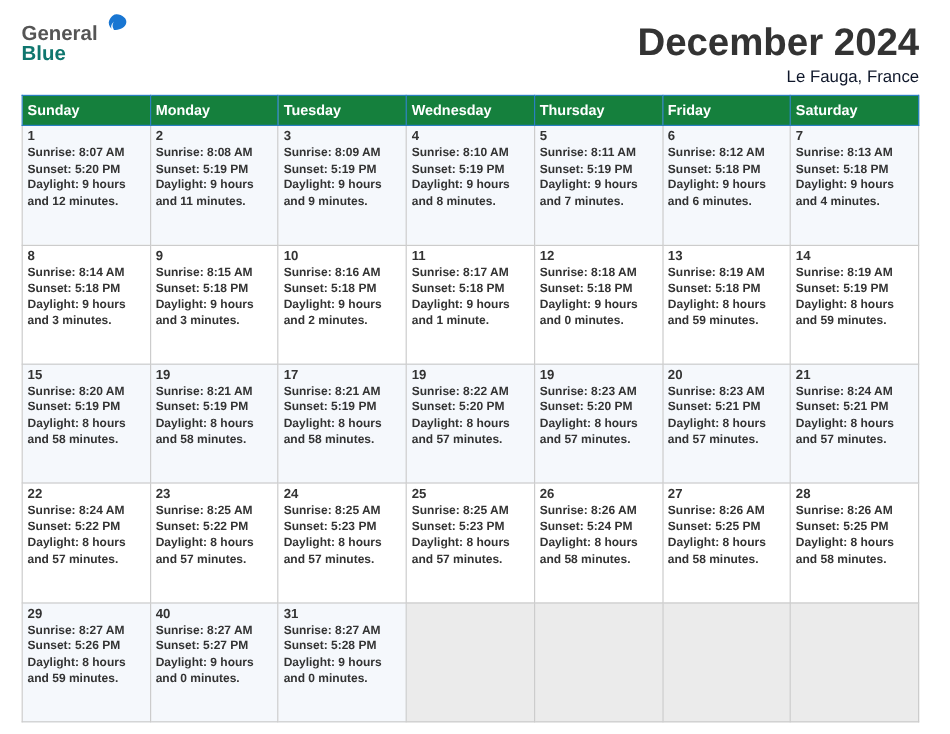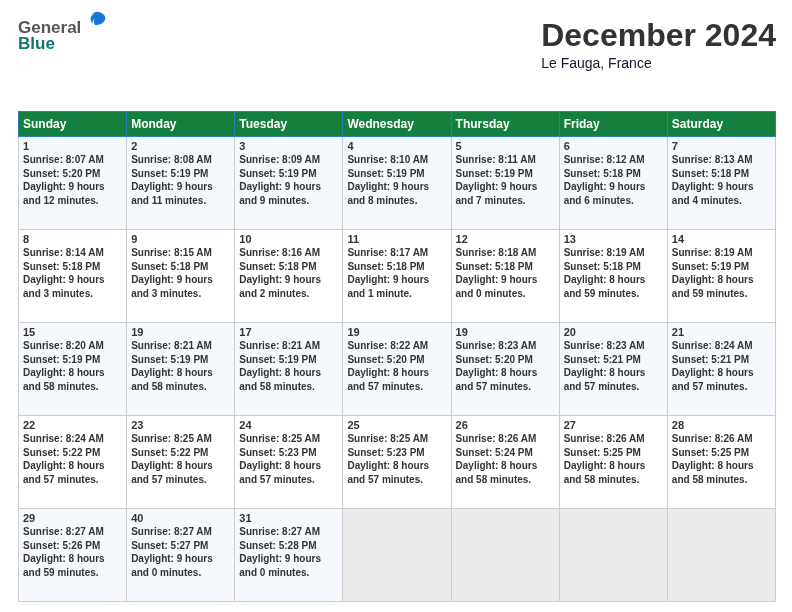--- a/index.html
+++ b/index.html
@@ -6,37 +6,37 @@
     body {
       font-family: Arial, sans-serif;
       background: #fff;
       width: 792px;
       height: 612px;
       overflow: hidden;
     }
     .page {
       width: 792px;
       height: 612px;
-      padding: 18px 16px 10px 18px;
+      padding: 18px 26px 10px 18px;
       display: flex;
       flex-direction: column;
-      gap: 32px;
     }
     .header {
       display: flex;
       justify-content: space-between;
       align-items: flex-start;
       margin-bottom: 8px;
     }
     .logo {
       display: flex;
       flex-direction: column;
       align-items: flex-start;
     }
     .title-area {
+      text-align: right;
     }
     .month-title {
       font-size: 32px;
       font-weight: bold;
       color: #333;
       line-height: 1.1;
     }
     .location {
       font-size: 14px;
       color: #0f172a;

